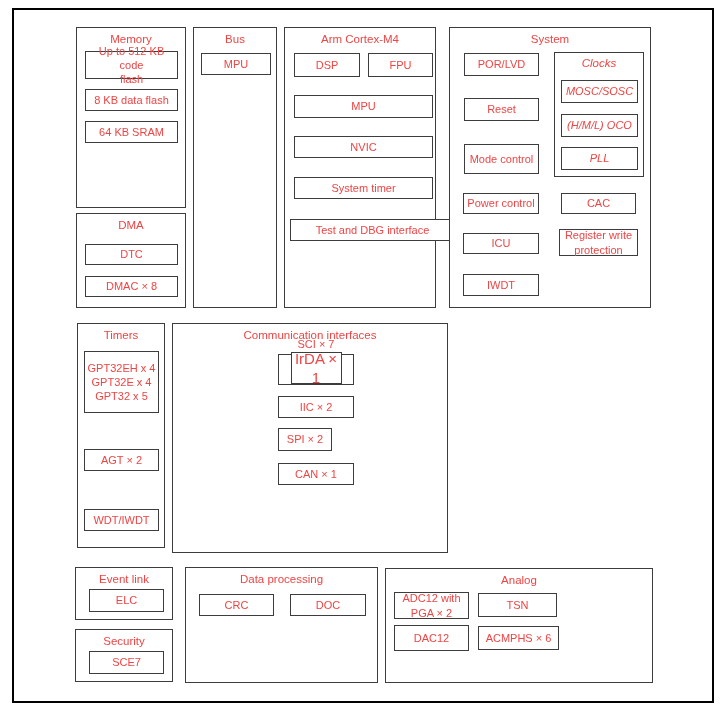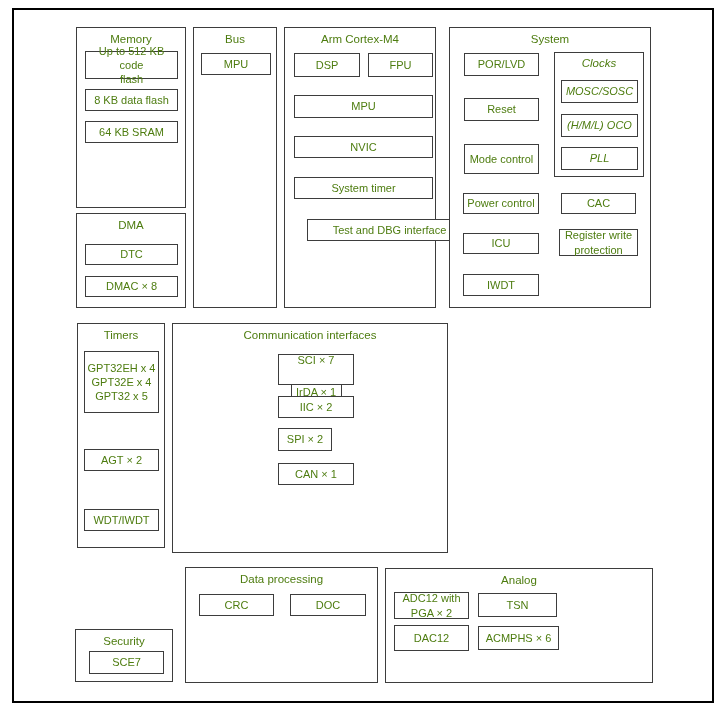--- a/index.html
+++ b/index.html
@@ -2,21 +2,21 @@
 <html><head>
 <meta charset="utf-8">
 <style>
   html, body { margin: 0; padding: 0; background: #ffffff; }
   #page {
     position: relative;
     width: 728px;
     height: 715px;
     background: #ffffff;
     font-family: "Liberation Sans", "DejaVu Sans", sans-serif;
-    color: #4d7c0f;
+    color: #ef4444;
     overflow: hidden;
   }
   #outer-frame {
     position: absolute;
     left: 12px; top: 8px;
     width: 702px; height: 695px;
     border: 2px solid #000000;
     box-sizing: border-box;
     background: #ffffff;
   }
@@ -48,34 +48,34 @@
   }
   .sub-block {
     position: absolute;
     border: 1.4px solid #3d3d3d;
     background: #ffffff;
     box-sizing: border-box;
     font-style: italic;
   }
   .sci-box {
     flex-direction: column;
-    justify-content: center;
+    justify-content: flex-end;
     padding-top: 15px;
   }
   .sci-label { line-height: 1.25; }
   .irda-box {
     position: relative;
     border: 1.2px solid #3d3d3d;
     box-sizing: border-box;
     width: 51px; height: 32px;
     display: flex;
     align-items: center;
     justify-content: center;
-    font-size: 11px;
-    margin-top: 16px;
+    font-size: 15px;
+    margin-top: 0px;
     background: #ffffff;
   }
 </style>
 </head>
 <body>
 
 <div id="page">
   <div id="outer-frame"></div>
 
   <div class="block" style="left:76px;top:27px;width:110px;height:181px">
@@ -97,21 +97,21 @@
     <div class="box" style="left:7px;top:25px;width:70px;height:22px">MPU</div>
   </div>
 
   <div class="block" style="left:284px;top:27px;width:152px;height:281px">
     <div class="block-title">Arm Cortex-M4</div>
     <div class="box" style="left:9px;top:25px;width:66px;height:24px">DSP</div>
     <div class="box" style="left:83px;top:25px;width:65px;height:24px">FPU</div>
     <div class="box" style="left:9px;top:67px;width:139px;height:23px">MPU</div>
     <div class="box" style="left:9px;top:108px;width:139px;height:22px">NVIC</div>
     <div class="box" style="left:9px;top:149px;width:139px;height:22px">System timer</div>
-    <div class="box" style="left:22px;top:191px;width:165px;height:22px">Test and DBG interface</div>
+    <div class="box" style="left:5px;top:191px;width:165px;height:22px">Test and DBG interface</div>
   </div>
 
   <div class="block" style="left:449px;top:27px;width:202px;height:281px">
     <div class="block-title">System</div>
     <div class="box" style="left:14px;top:25px;width:75px;height:23px">POR/LVD</div>
     <div class="box" style="left:14px;top:70px;width:75px;height:23px">Reset</div>
     <div class="box" style="left:14px;top:116px;width:75px;height:30px">Mode control</div>
     <div class="box" style="left:13px;top:165px;width:76px;height:21px">Power control</div>
     <div class="box" style="left:13px;top:205px;width:76px;height:21px">ICU</div>
     <div class="box" style="left:13px;top:246px;width:76px;height:22px">IWDT</div>
@@ -141,20 +141,24 @@
     <div class="block-title">Communication interfaces</div>
     <div class="box sci-box" style="left:105px;top:30px;width:76px;height:31px">
       <div class="sci-label">SCI × 7</div>
       <div class="irda-box">IrDA × 1</div>
     </div>
     <div class="box" style="left:105px;top:72px;width:76px;height:22px">IIC × 2</div>
     <div class="box" style="left:105px;top:104px;width:54px;height:23px">SPI × 2</div>
     <div class="box" style="left:105px;top:139px;width:76px;height:22px">CAN × 1</div>
   </div>
 
+  <div class="block" style="left:75px;top:567px;width:98px;height:53px">
+    <div class="block-title">Event link</div>
+    <div class="box" style="left:13px;top:21px;width:75px;height:23px">ELC</div>
+  </div>
 
   <div class="block" style="left:75px;top:629px;width:98px;height:53px">
     <div class="block-title">Security</div>
     <div class="box" style="left:13px;top:21px;width:75px;height:23px">SCE7</div>
   </div>
 
   <div class="block" style="left:185px;top:567px;width:193px;height:116px">
     <div class="block-title">Data processing</div>
     <div class="box" style="left:13px;top:26px;width:75px;height:22px">CRC</div>
     <div class="box" style="left:104px;top:26px;width:76px;height:22px">DOC</div>

